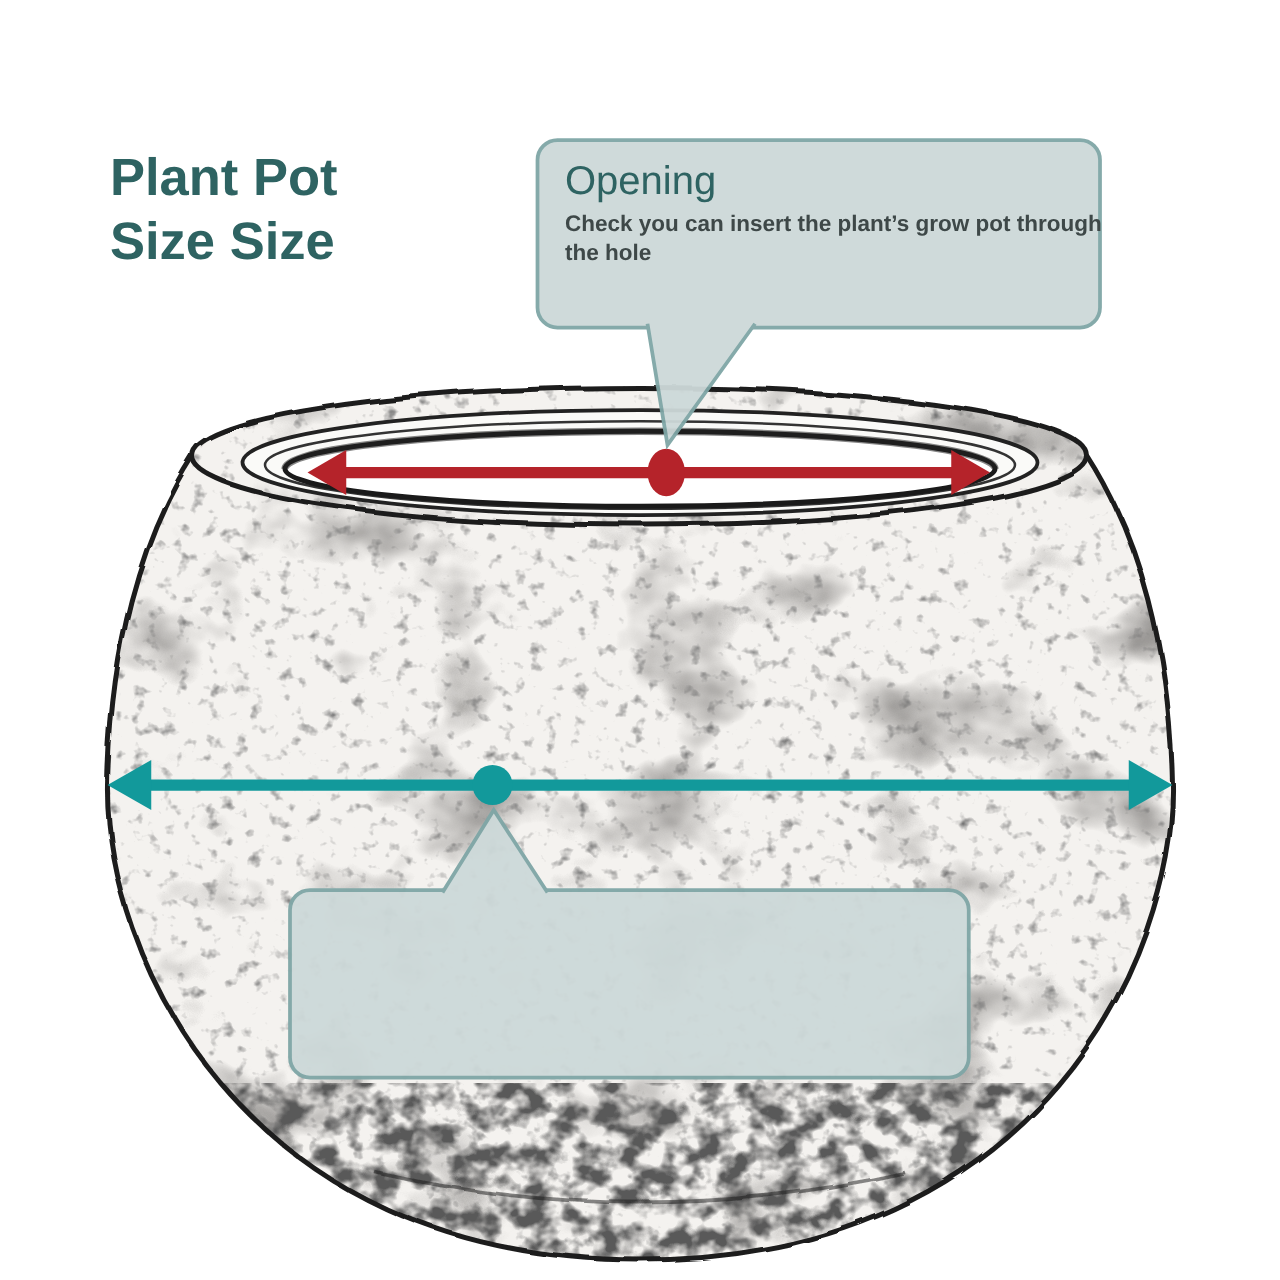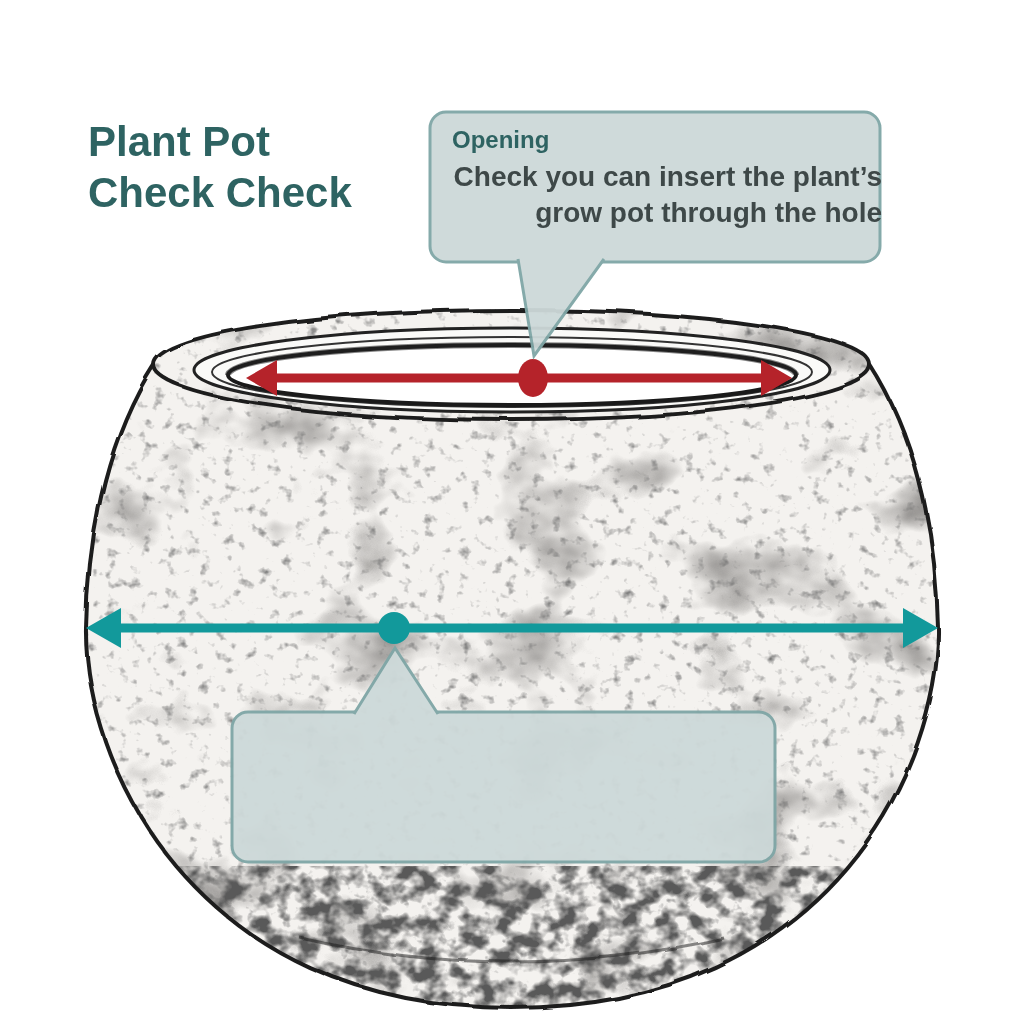--- a/index.html
+++ b/index.html
@@ -25,22 +25,22 @@
   
   .callout-shape { fill: var(--callout-fill); stroke: var(--callout-border); stroke-width: 3; }
 
   
   .title {
     position: absolute; left: 88px; top: 116px; z-index: 3;
     font-size: 42px; font-weight: 700; line-height: 1.22;
     color: var(--title-text);
   }
   .callout-text { position: absolute; z-index: 3; }
-  .callout-heading { font-size: 24px; font-weight: 700; color: var(--heading-text); margin-bottom: 5px; }
-  .callout-body { font-size: 28px; font-weight: 600; color: var(--body-text); line-height: 1.27; text-align: right; }
+  .callout-heading { font-size: 32px; font-weight: 400; color: var(--heading-text); margin-bottom: 5px; }
+  .callout-body { font-size: 18px; font-weight: 600; color: var(--body-text); line-height: 1.27; }
   .opening-text  { left: 452px; top: 126px; width: 430px; }
   .external-text { left: 252px; top: 726px; width: 480px; }
 </style>
 </head>
 <body>
 
 <div class="canvas">
 
   <svg class="scene" width="1024" height="1024" viewBox="0 0 1024 1024">
     <defs>
@@ -109,21 +109,21 @@
     </g>
 
     <g opacity="0.95">
       <rect class="callout-shape" x="232" y="712" width="543" height="150" rx="16"></rect>
       <path class="callout-shape" d="M 354 714 L 395 648 L 438 714"></path>
     </g>
   </svg>
 
   <div class="title">
     <div>Plant Pot</div>
-    <div>Check Check</div>
+    <div>Size Size</div>
   </div>
 
   <div class="callout-text opening-text">
     <div class="callout-heading">Opening</div>
     <div class="callout-body">Check you can insert the plant’s grow pot through the hole</div>
   </div>
 
 
 </div>
 

